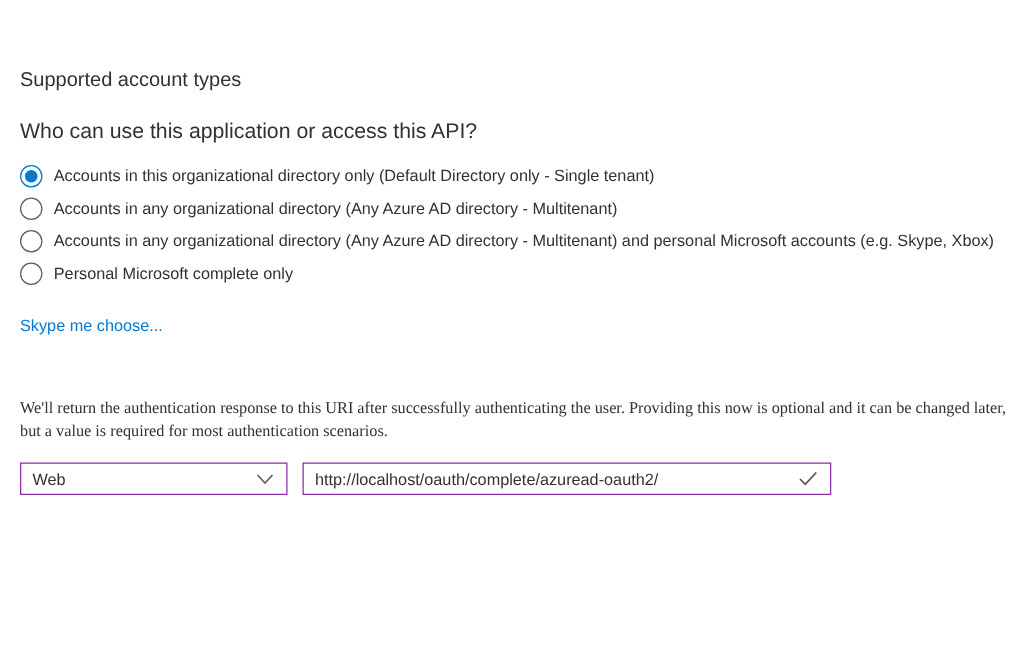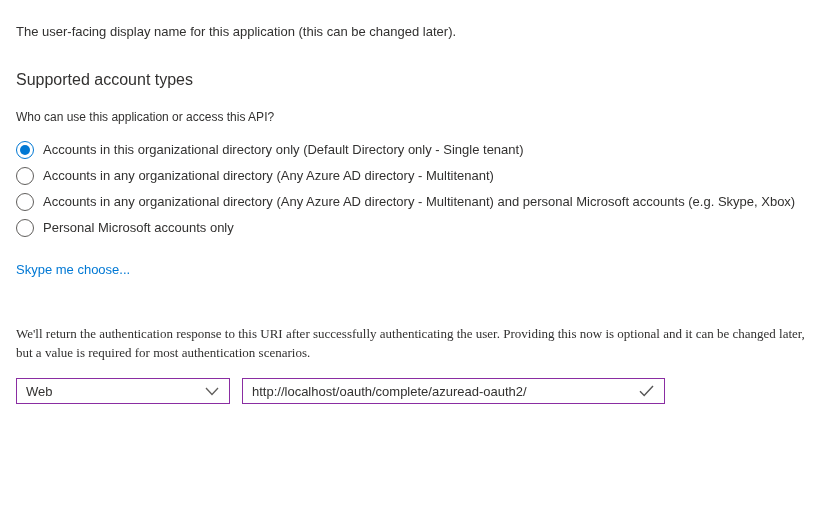--- a/index.html
+++ b/index.html
@@ -50,22 +50,22 @@
   }
   .tf-name { width: 797px; }
   .tf-uri  { width: 423px; }
   .tf-icon {
     position: absolute;
     right: 10px; top: 50%;
     transform: translateY(-50%);
     display: flex; align-items: center;
   }
 
-  .section { margin-top: 28px; }
-  .question { font-size: 12px; color: #323130; margin-top: 20px; }
+  .section { margin-top: 44px; }
+  .question { font-size: 17px; color: #323130; margin-top: 20px; }
 
   .radio-list { margin-top: 17px; }
   .radio-row {
     display: flex;
     align-items: center;
     margin-bottom: 8px;
     height: 18px;
     cursor: pointer;
   }
   .radio-circle {
@@ -111,42 +111,41 @@
     cursor: pointer;
   }
   .section-redirect { margin-top: 46px; }
   .redirect-desc { margin-top: 13px; font-family: Liberation Serif, serif; }
 </style>
 </head>
 <body>
 
 <div class="page">
 
-  <div class="desc">The user-facing display name for this application (this can be changed later).</div>
 
   <div class="section">
     <div class="section-title">Supported account types</div>
     <div class="question">Who can use this application or access this API?</div>
 
     <div class="radio-list">
       <div class="radio-row selected">
         <span class="radio-circle"></span>
         <span class="radio-label">Accounts in this organizational directory only (Default Directory only - Single tenant)</span>
       </div>
       <div class="radio-row">
         <span class="radio-circle"></span>
         <span class="radio-label">Accounts in any organizational directory (Any Azure AD directory - Multitenant)</span>
       </div>
       <div class="radio-row">
         <span class="radio-circle"></span>
         <span class="radio-label">Accounts in any organizational directory (Any Azure AD directory - Multitenant) and personal Microsoft accounts (e.g. Skype, Xbox)</span>
       </div>
       <div class="radio-row">
         <span class="radio-circle"></span>
-        <span class="radio-label">Personal Microsoft accounts only</span>
+        <span class="radio-label">Personal Microsoft complete only</span>
       </div>
     </div>
 
     <a class="help-link">Skype me choose...</a>
   </div>
 
   <div class="section-redirect">
     <div class="desc redirect-desc">We'll return the authentication response to this URI after successfully authenticating the user. Providing this now is optional and it can be changed later, but a value is required for most authentication scenarios.</div>
     <div class="field-row">
       <div class="dropdown">

